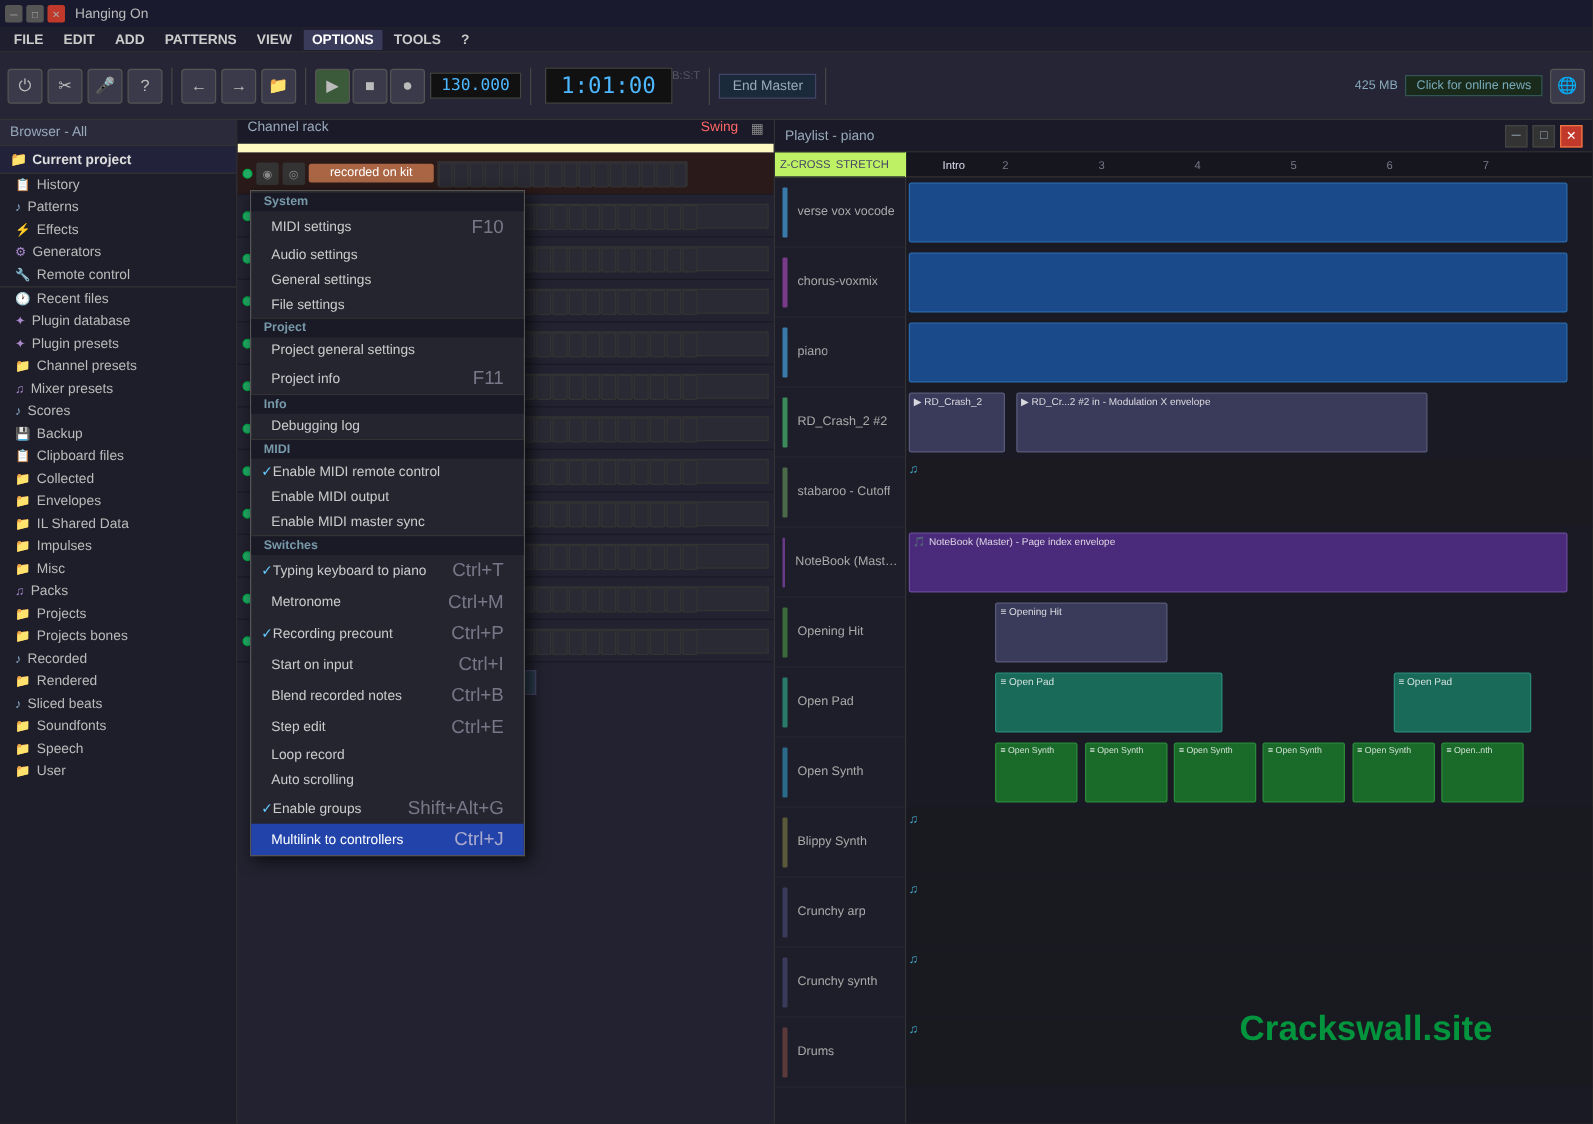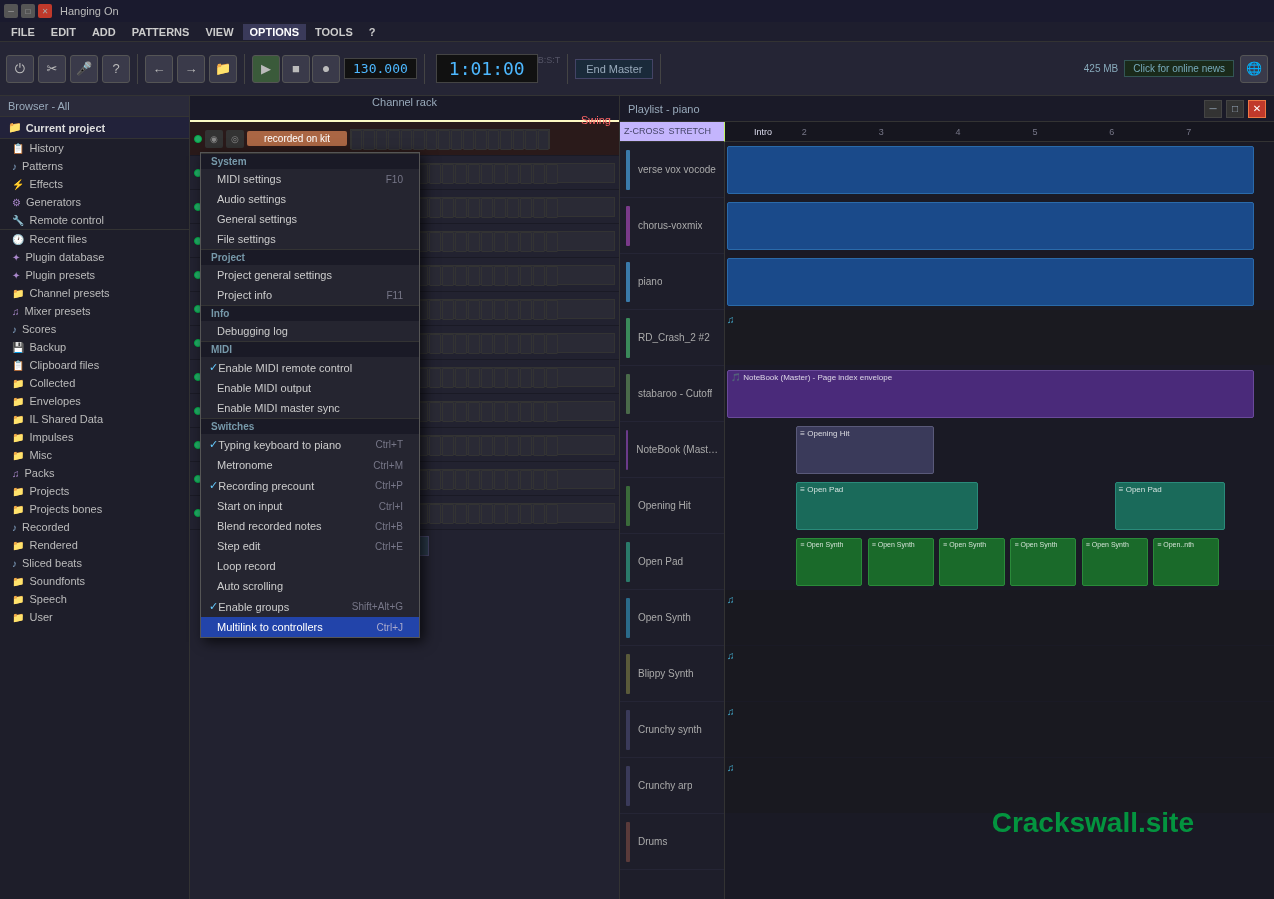--- a/index.html
+++ b/index.html
@@ -148,42 +148,41 @@
       padding: 4px 16px;
       color: #ccc;
       cursor: pointer;
       display: flex;
       align-items: center;
       justify-content: space-between;
       font-size: 11px;
     }
     .dropdown-item.highlighted { background: #2244aa; color: #fff; }
     .dropdown-item.checked::before { content: '✓ '; color: #6cf; margin-left: -8px; }
-    .dropdown-item .shortcut { color: #778; font-size: 10px; padding-left: 10px; }
+    .dropdown-item .shortcut { color: #778; font-size: 15px; padding-left: 10px; }
     .dropdown-item .item-text { flex: 1; }
 
     
     .channel-rack {
       width: 430px;
       background: #222230;
       border-right: 1px solid #333;
       flex-shrink: 0;
       overflow: hidden;
     }
     .panel-header {
       height: 26px;
       background: #1a1a28;
-      border-bottom: 2px solid #fef9c3;
-      display: flex;
-      align-items: center;
+      border-bottom: 7px solid #fef9c3;
+      display: flex;
+      align-items: flex-start;
       padding: 0 8px;
       gap: 6px;
       font-size: 11px;
       color: #9ab;
-      flex-direction: column;
     }
     .channel-list {
       overflow-y: auto;
       height: calc(100% - 26px);
     }
     .channel-row {
       height: 34px;
       display: flex;
       align-items: center;
       border-bottom: 1px solid #1a1a25;
@@ -891,21 +890,21 @@
     <div class="playlist-header">
       <span style="margin-right:auto;">Playlist - piano</span>
       <div style="display:flex;gap:4px;">
         <div style="width:18px;height:18px;background:#333;border:1px solid #444;display:flex;align-items:center;justify-content:center;cursor:pointer;font-size:10px;">─</div>
         <div style="width:18px;height:18px;background:#333;border:1px solid #444;display:flex;align-items:center;justify-content:center;cursor:pointer;font-size:10px;">□</div>
         <div style="width:18px;height:18px;background:#c0392b;border:1px solid #e74;display:flex;align-items:center;justify-content:center;cursor:pointer;font-size:10px;color:#fff;">✕</div>
       </div>
     </div>
 
     <div style="display:flex;height:20px;">
-      <div style="width:105px;background:#c4b5fd;border-right:1px solid #bef264;border-bottom:1px solid #333;">
+      <div style="width:105px;background:#bef264;border-right:1px solid #bef264;border-bottom:1px solid #333;">
         <div style="font-size:9px;color:#446;padding:4px 4px;display:flex;gap:4px;">
           <span>Z-CROSS</span>
           <span>STRETCH</span>
         </div>
       </div>
       <div style="flex:1;background:#16161f;border-bottom:1px solid #333;position:relative;">
         <div style="position:absolute;left:0;top:0;width:100%;height:100%;display:flex;align-items:center;">
           <span style="position:absolute;left:15px;font-size:9px;color:#dde;padding-left:2px;margin-left:12px;">Intro</span>
           <span style="position:absolute;left:14%;font-size:9px;color:#778;">2</span>
           <span style="position:absolute;left:28%;font-size:9px;color:#778;">3</span>
@@ -956,25 +955,25 @@
         <div class="track-label">
             <div style="width:4px;height:40px;background:#2a6a8a;margin-right:4px;border-radius:1px;"></div>
             <span class="track-label-text">Open Synth</span>
           </div>
         <div class="track-label">
             <div style="width:4px;height:40px;background:#5a5a3a;margin-right:4px;border-radius:1px;"></div>
             <span class="track-label-text">Blippy Synth</span>
           </div>
         <div class="track-label">
             <div style="width:4px;height:40px;background:#3a3a5a;margin-right:4px;border-radius:1px;"></div>
+            <span class="track-label-text">Crunchy arp</span>
+          </div>
+        <div class="track-label">
+            <div style="width:4px;height:40px;background:#3a3a5a;margin-right:4px;border-radius:1px;"></div>
             <span class="track-label-text">Crunchy synth</span>
-          </div>
-        <div class="track-label">
-            <div style="width:4px;height:40px;background:#3a3a5a;margin-right:4px;border-radius:1px;"></div>
-            <span class="track-label-text">Crunchy arp</span>
           </div>
         <div class="track-label">
             <div style="width:4px;height:40px;background:#5a3a3a;margin-right:4px;border-radius:1px;"></div>
             <span class="track-label-text">Drums</span>
           </div>
       </div>
 
       <div style="flex:1;overflow:hidden;position:relative;">
 
         <div class="track-row">
@@ -982,20 +981,24 @@
         </div>
 
         <div class="track-row">
           <div class="clip clip-blue" style="left:2px;width:96%;"></div>
         </div>
 
         <div class="track-row">
           <div class="clip clip-blue" style="left:2px;width:96%;"></div>
         </div>
 
+        <div class="track-row">
+          <div class="clip clip-dark" style="left:2px;width:14%;font-size:8px;">▶ RD_Crash_2</div>
+          <div class="clip clip-dark" style="left:16%;width:60%;font-size:8px;">▶ RD_Cr...2 #2 in - Modulation X envelope</div>
+        </div>
 
         <div class="track-row" style="background:#1a1a20;">
           <div style="position:absolute;left:2px;top:4px;width:20px;height:20px;color:#4ac;font-size:10px;">♫</div>
         </div>
 
         <div class="track-row">
           <div class="clip clip-purple" style="left:2px;width:96%;font-size:8px;">🎵 NoteBook (Master) - Page index envelope</div>
         </div>
 
         <div class="track-row">

